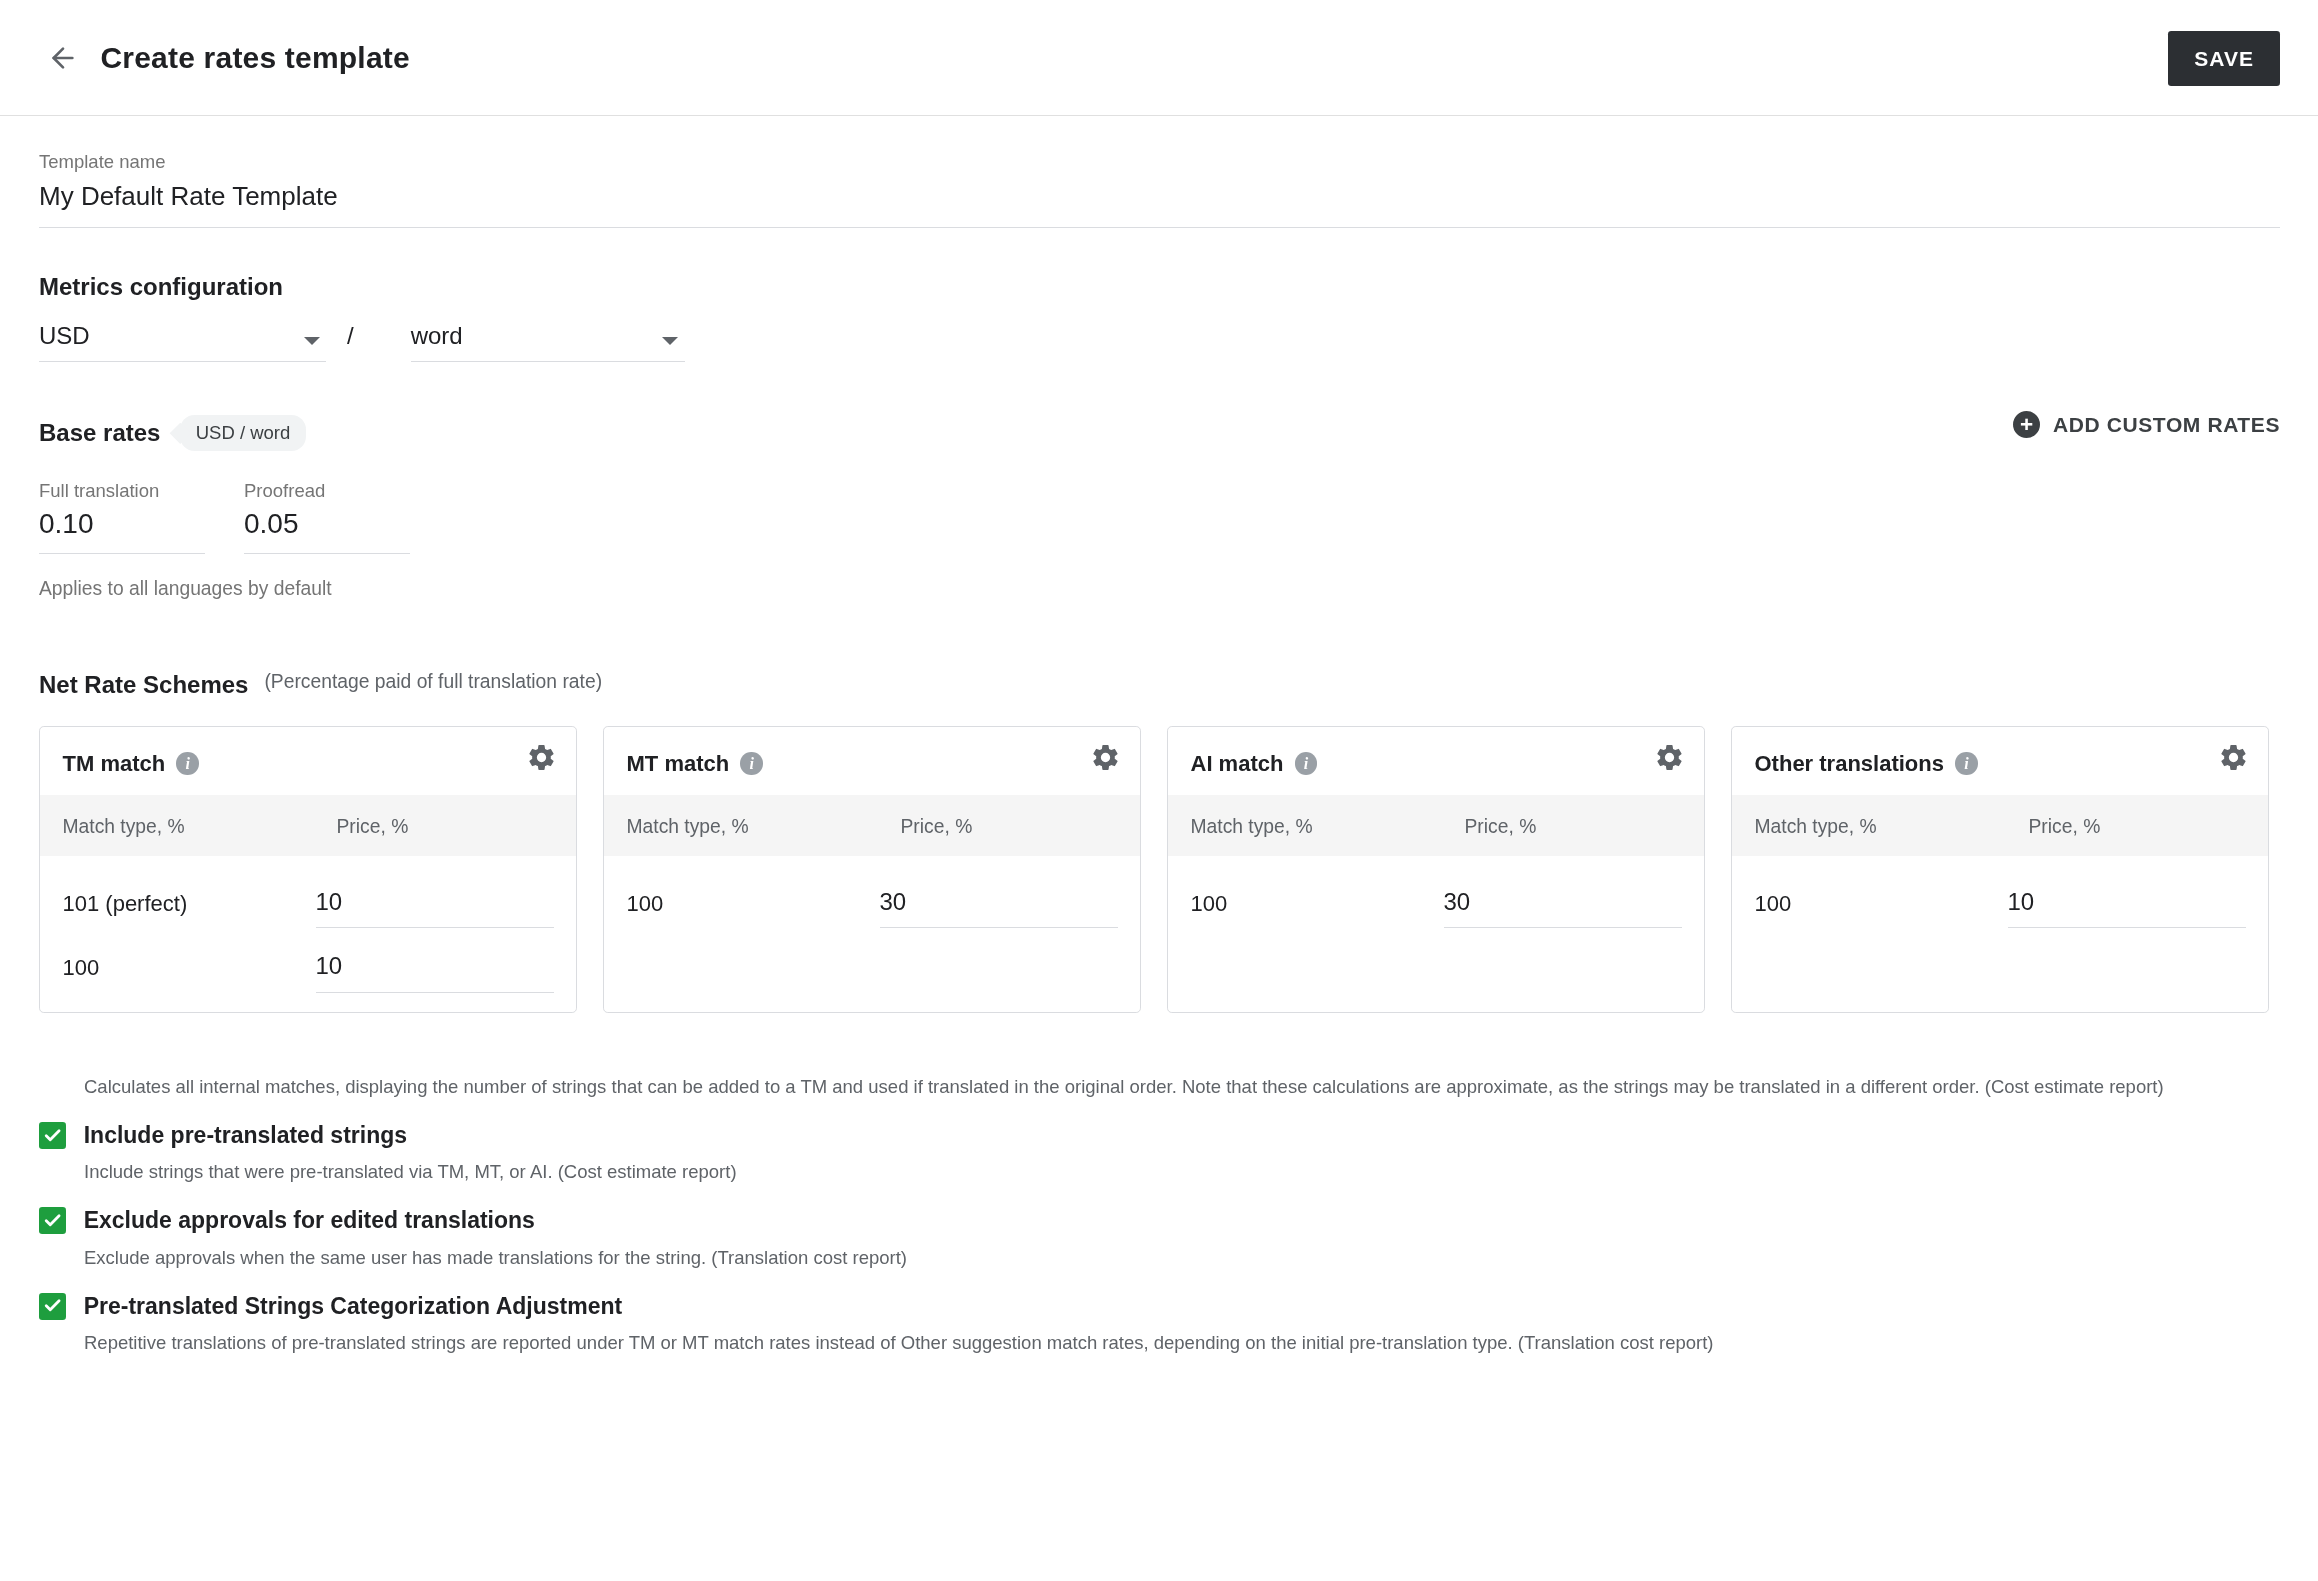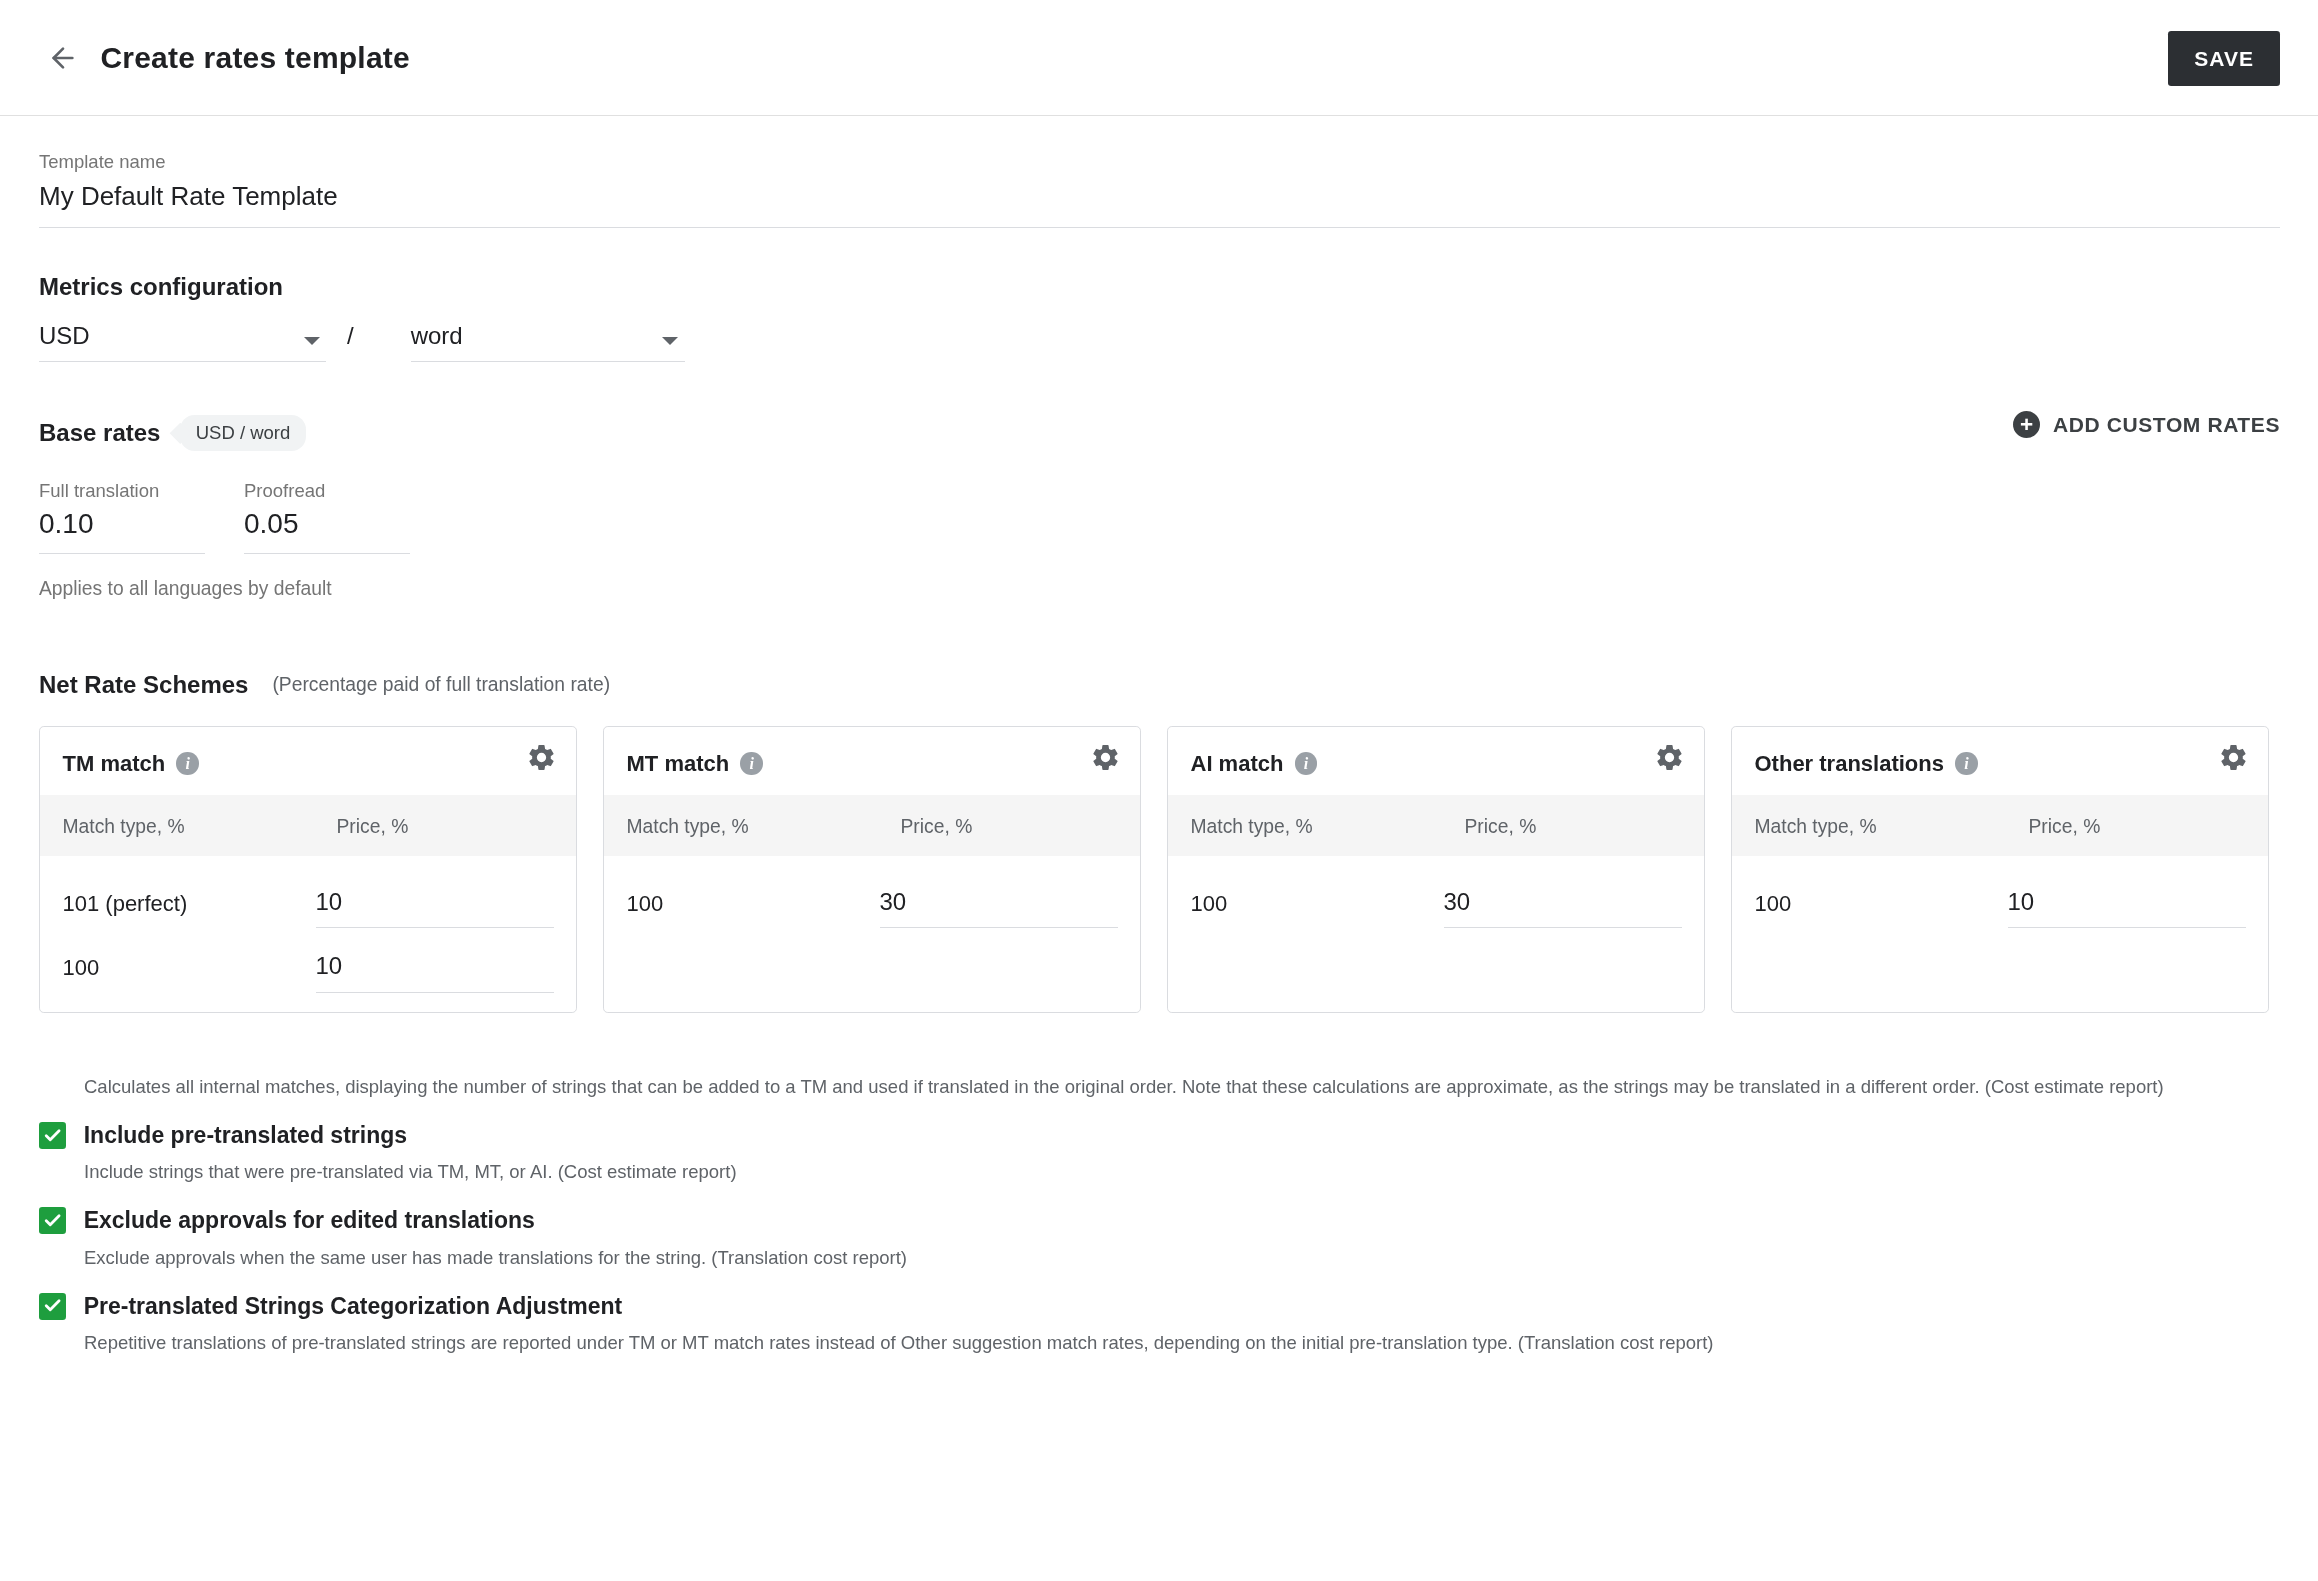--- a/index.html
+++ b/index.html
@@ -150,24 +150,24 @@
     background: transparent;
     display:block;
   }
   .applies {
     font-size: 19.3px; color: #757575;
     margin-top: 24px;
   }
 
   
   .nrs-head {
-    display: flex; align-items: center;
+    display: flex; align-items: flex-start;
     margin-top: 71px;
   }
-  .nrs-sub { font-size: 19.3px; color: #5f6368; margin-left: 24px; }
+  .nrs-sub { font-size: 19.3px; color: #5f6368; margin-left: 16px; }
 
   .cards {
     display: flex;
     margin-top: 27px;
     gap: 26px;
   }
   .card {
     width: 538px;
     border: 0.8px solid #dadce0;
     border-radius: 4.8px;

